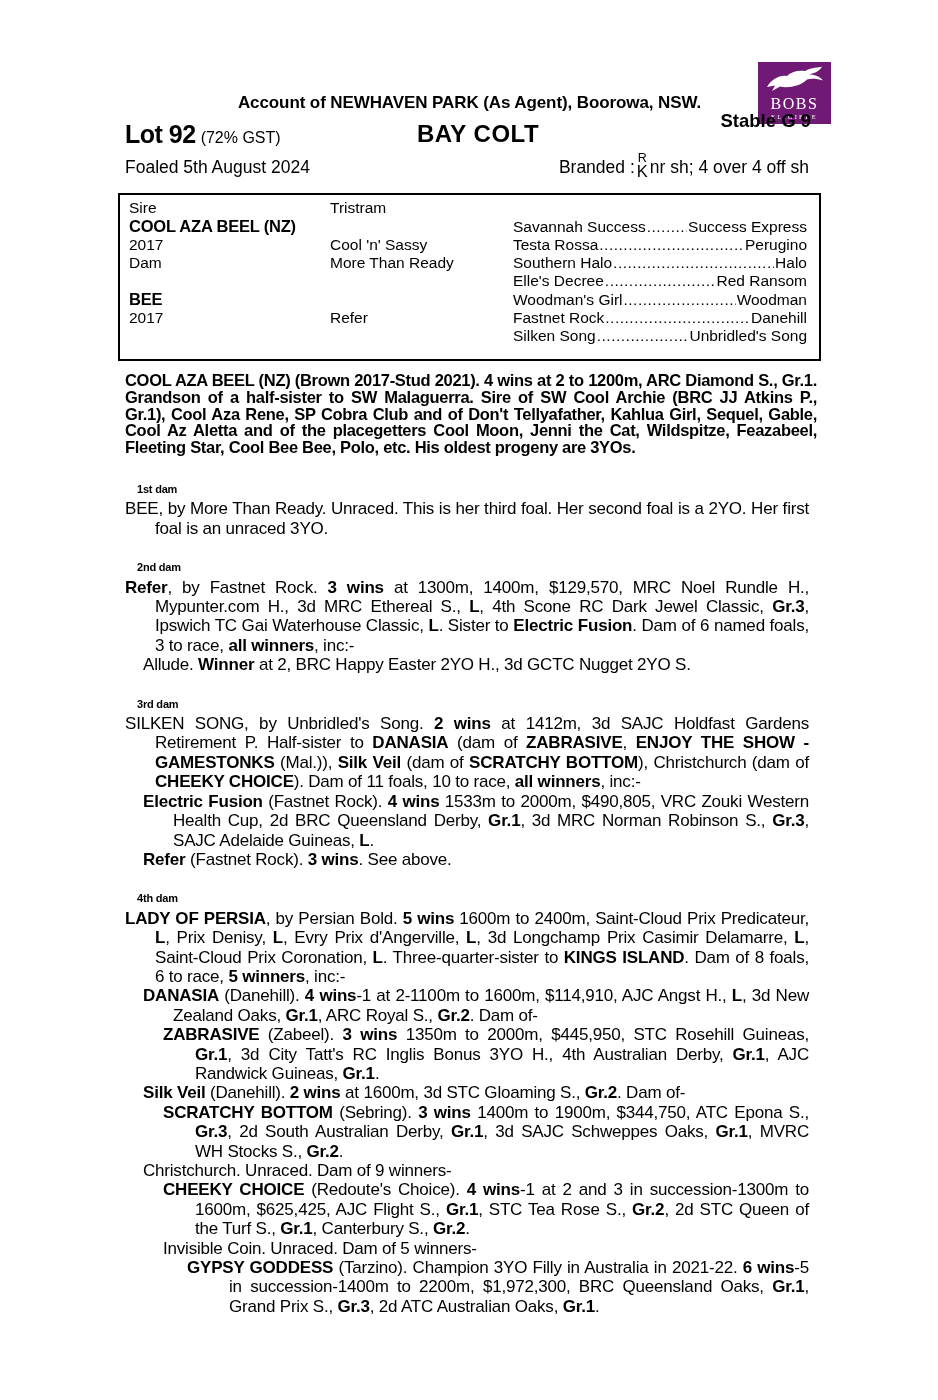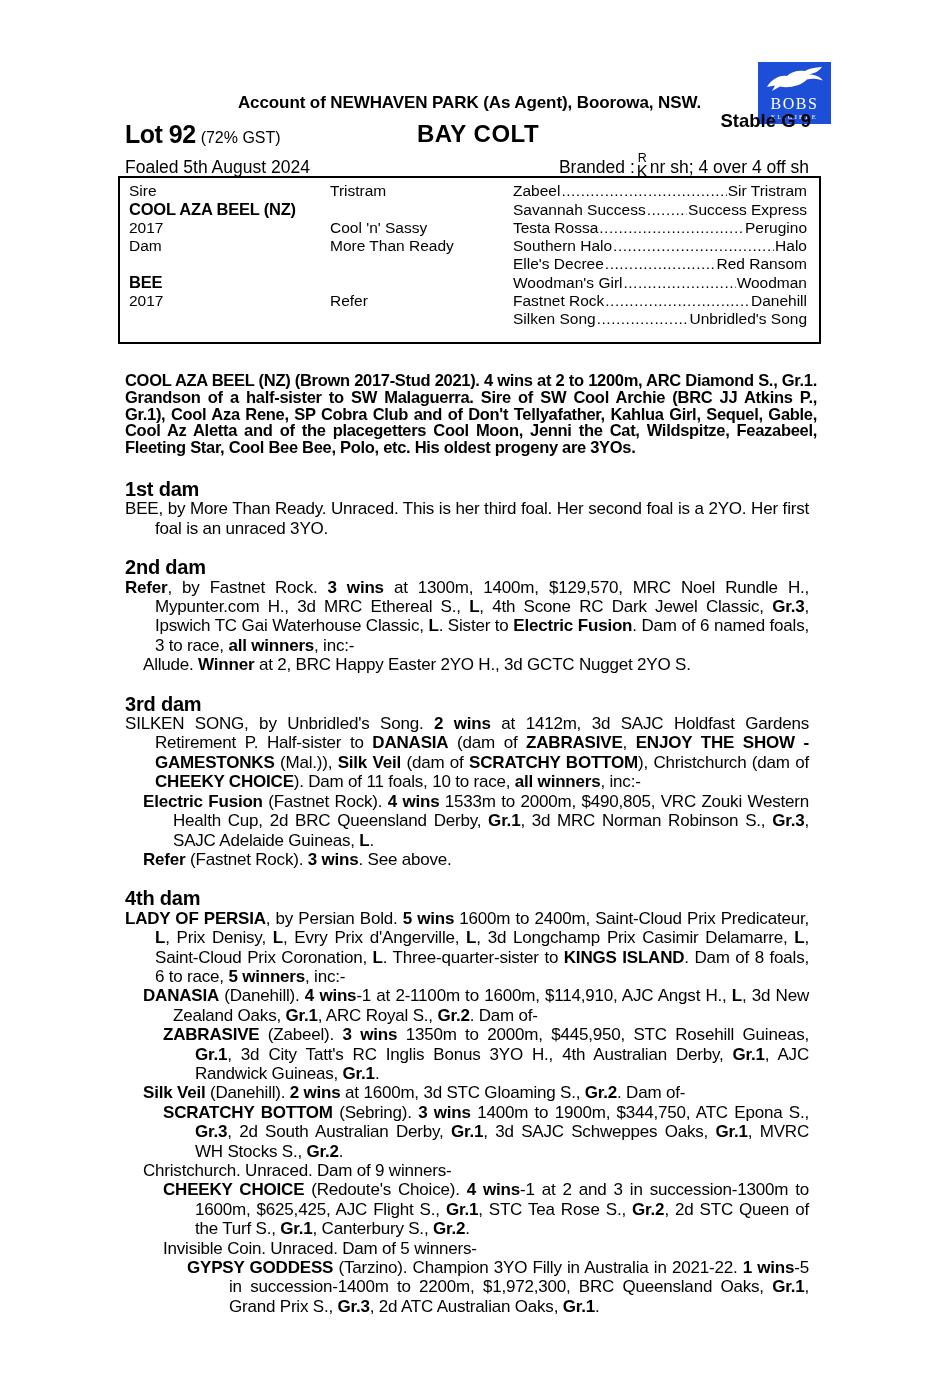--- a/index.html
+++ b/index.html
@@ -22,31 +22,31 @@
     position:absolute; left:125px; top:153px; width:684px; display:flex;
     justify-content:space-between; align-items:flex-end; font-size:17.5px;
   }
   .branded { display:flex; align-items:flex-end; gap:2px; }
   .brand-stack { display:inline-flex; flex-direction:column; align-items:center; line-height:0.85; }
   .brand-stack .t { font-size:12.5px; }
   .brand-stack .bm { font-size:16.5px; }
 
   
   .logo {
-    position:absolute; left:758px; top:62px; width:73px; height:62px; background:#1d4ed8; color:#fff;
+    position:absolute; left:758px; top:62px; width:73px; height:62px; background:#701a75; color:#fff;
     display:flex; flex-direction:column; align-items:center; justify-content:flex-end;
     padding-bottom:4px; box-sizing:border-box;
   }
   .logo svg { position:absolute; top:3px; left:6px; }
   .logo-name { font-family:"Liberation Serif","DejaVu Serif",serif; font-size:16px; letter-spacing:1.5px; line-height:1; }
   .logo-sub  { font-family:"Liberation Serif","DejaVu Serif",serif; font-size:6.5px; letter-spacing:2.2px; line-height:1; margin-top:2px; }
 
   
   .ped-table {
-    position:absolute; left:118px; top:176px; width:703px; height:168px;
+    position:absolute; left:118px; top:193px; width:703px; height:168px;
     border:2px solid #000; box-sizing:border-box; padding:4px 12px 16px 9px;
     display:flex; flex-direction:column; justify-content:space-around; font-size:15.5px;
   }
   .ped-row { display:flex; align-items:baseline; height:19px; }
   .pc1 { width:201px; flex:none; white-space:nowrap; }
   .pc1.b { font-weight:bold; font-size:16.5px; letter-spacing:-0.2px; }
   .pc2 { width:183px; flex:none; white-space:nowrap; }
   .pc3 { flex:1; display:flex; align-items:baseline; min-width:0; }
   .pc3 .ln { white-space:nowrap; }
   .pc3 .dots { flex:1; overflow:hidden; white-space:nowrap; margin:0 1px; }
@@ -57,21 +57,21 @@
   .sire-para {
     position:absolute; left:125px; top:372px; width:692px; font-weight:bold;
     font-size:16.5px; line-height:16.8px; text-align:justify; letter-spacing:-0.3px;
   }
 
   
   .dams {
     position:absolute; left:125px; top:480px; width:684px;
     font-size:17px; line-height:19.4px; letter-spacing:-0.2px;
   }
-  .dams h2 { font-size:20px; font-weight:bold; margin:20px 0 0 0; line-height:19.4px; }
+  .dams h2 { font-size:11px; font-weight:bold; margin:20px 0 0 12px; line-height:19.4px; }
   .dams section:first-child h2 { margin-top:0; }
   .dams p { margin:0; text-align:justify; }
   .lvl0 { padding-left:30px;  text-indent:-30px; }
   .lvl1 { padding-left:48px;  text-indent:-30px; }
   .lvl2 { padding-left:70px;  text-indent:-32px; }
   .lvl3 { padding-left:104px; text-indent:-42px; }
 </style>
 </head>
 <body>
 
@@ -102,25 +102,20 @@
         <span class="bm">K</span>
       </span>
       <span>nr sh; 4 over 4 off sh</span>
     </span>
   </div>
 
   <div class="ped-table">
       <div class="ped-row">
         <div class="pc1">Sire</div>
         <div class="pc2">Tristram</div>
-        <div class="pc3">
-          <span class="ln">Zabeel</span>
-          <span class="dots"></span>
-          <span class="rn">Sir Tristram</span>
-        </div>
       </div>
       <div class="ped-row">
         <div class="pc1 b">COOL AZA BEEL (NZ)</div>
         <div class="pc2"></div>
         <div class="pc3">
           <span class="ln">Savannah Success</span>
           <span class="dots"></span>
           <span class="rn">Success Express</span>
         </div>
       </div>
@@ -201,17 +196,17 @@
       <section>
         <h2>4th dam</h2>
         <p class="lvl0"><b>LADY OF PERSIA</b>, by Persian Bold. <b>5 wins</b> 1600m to 2400m, Saint-Cloud Prix Predicateur, <b>L</b>, Prix Denisy, <b>L</b>, Evry Prix d'Angerville, <b>L</b>, 3d Longchamp Prix Casimir Delamarre, <b>L</b>, Saint-Cloud Prix Coronation, <b>L</b>. Three-quarter-sister to <b>KINGS ISLAND</b>. Dam of 8 foals, 6 to race, <b>5 winners</b>, inc:-</p>
         <p class="lvl1"><b>DANASIA</b> (Danehill). <b>4 wins</b>-1 at 2-1100m to 1600m, $114,910, AJC Angst H., <b>L</b>, 3d New Zealand Oaks, <b>Gr.1</b>, ARC Royal S., <b>Gr.2</b>. Dam of-</p>
         <p class="lvl2"><b>ZABRASIVE</b> (Zabeel). <b>3 wins</b> 1350m to 2000m, $445,950, STC Rosehill Guineas, <b>Gr.1</b>, 3d City Tatt's RC Inglis Bonus 3YO H., 4th Australian Derby, <b>Gr.1</b>, AJC Randwick Guineas, <b>Gr.1</b>.</p>
         <p class="lvl1"><b>Silk Veil</b> (Danehill). <b>2 wins</b> at 1600m, 3d STC Gloaming S., <b>Gr.2</b>. Dam of-</p>
         <p class="lvl2"><b>SCRATCHY BOTTOM</b> (Sebring). <b>3 wins</b> 1400m to 1900m, $344,750, ATC Epona S., <b>Gr.3</b>, 2d South Australian Derby, <b>Gr.1</b>, 3d SAJC Schweppes Oaks, <b>Gr.1</b>, MVRC WH Stocks S., <b>Gr.2</b>.</p>
         <p class="lvl1">Christchurch. Unraced. Dam of 9 winners-</p>
         <p class="lvl2"><b>CHEEKY CHOICE</b> (Redoute's Choice). <b>4 wins</b>-1 at 2 and 3 in succession-1300m to 1600m, $625,425, AJC Flight S., <b>Gr.1</b>, STC Tea Rose S., <b>Gr.2</b>, 2d STC Queen of the Turf S., <b>Gr.1</b>, Canterbury S., <b>Gr.2</b>.</p>
         <p class="lvl2">Invisible Coin. Unraced. Dam of 5 winners-</p>
-        <p class="lvl3"><b>GYPSY GODDESS</b> (Tarzino). Champion 3YO Filly in Australia in 2021-22. <b>1 wins</b>-5 in succession-1400m to 2200m, $1,972,300, BRC Queensland Oaks, <b>Gr.1</b>, Grand Prix S., <b>Gr.3</b>, 2d ATC Australian Oaks, <b>Gr.1</b>.</p>
+        <p class="lvl3"><b>GYPSY GODDESS</b> (Tarzino). Champion 3YO Filly in Australia in 2021-22. <b>6 wins</b>-5 in succession-1400m to 2200m, $1,972,300, BRC Queensland Oaks, <b>Gr.1</b>, Grand Prix S., <b>Gr.3</b>, 2d ATC Australian Oaks, <b>Gr.1</b>.</p>
       </section>
     </div>
 
 </div>
 
 </body></html>

